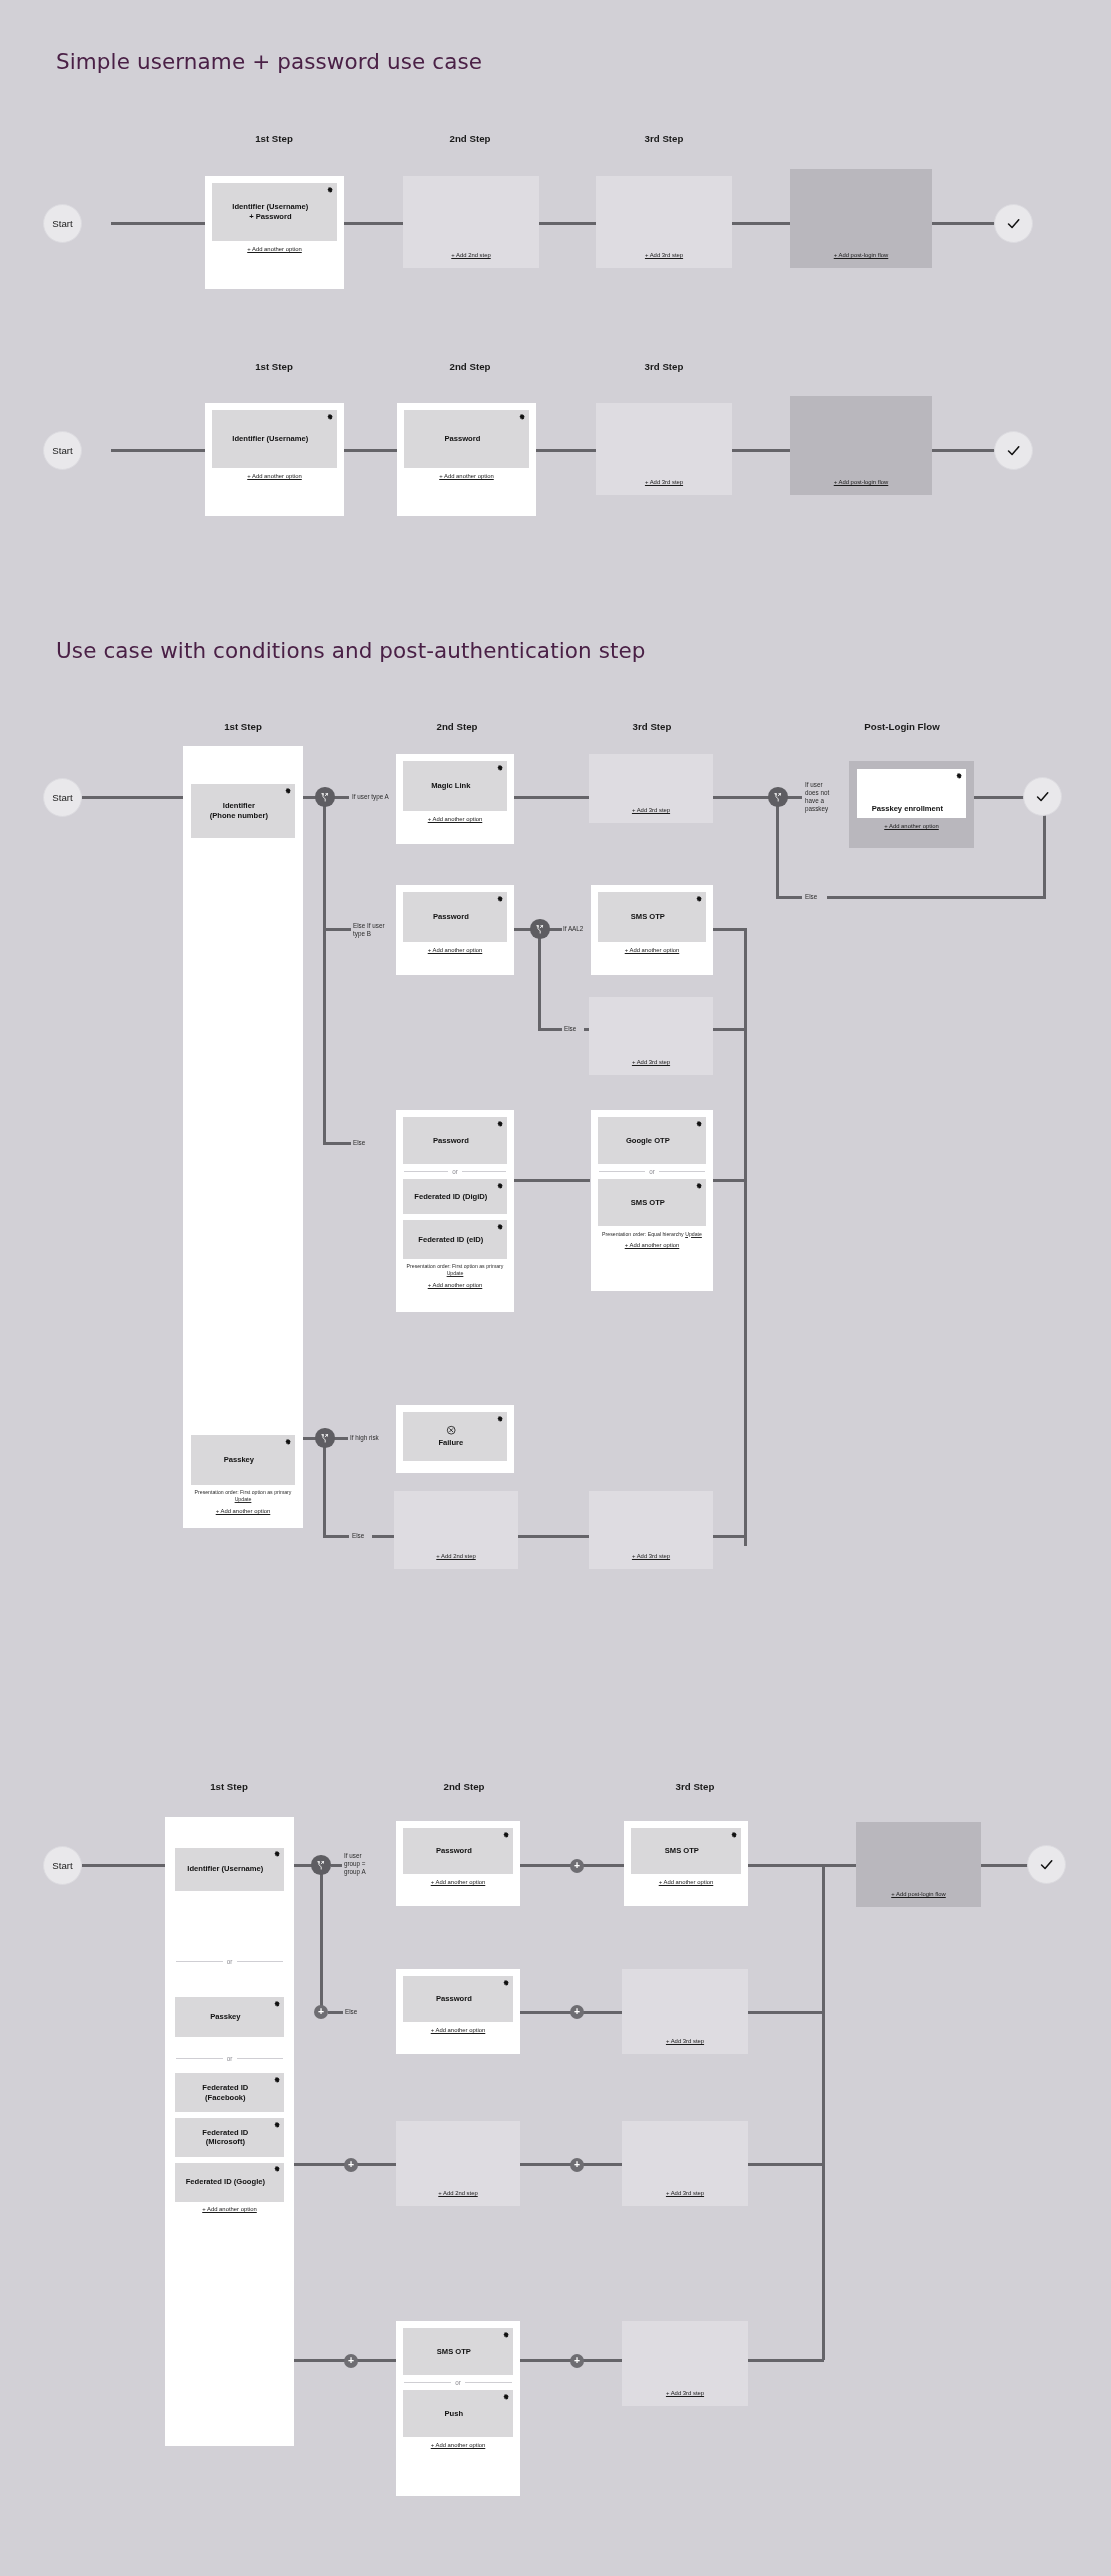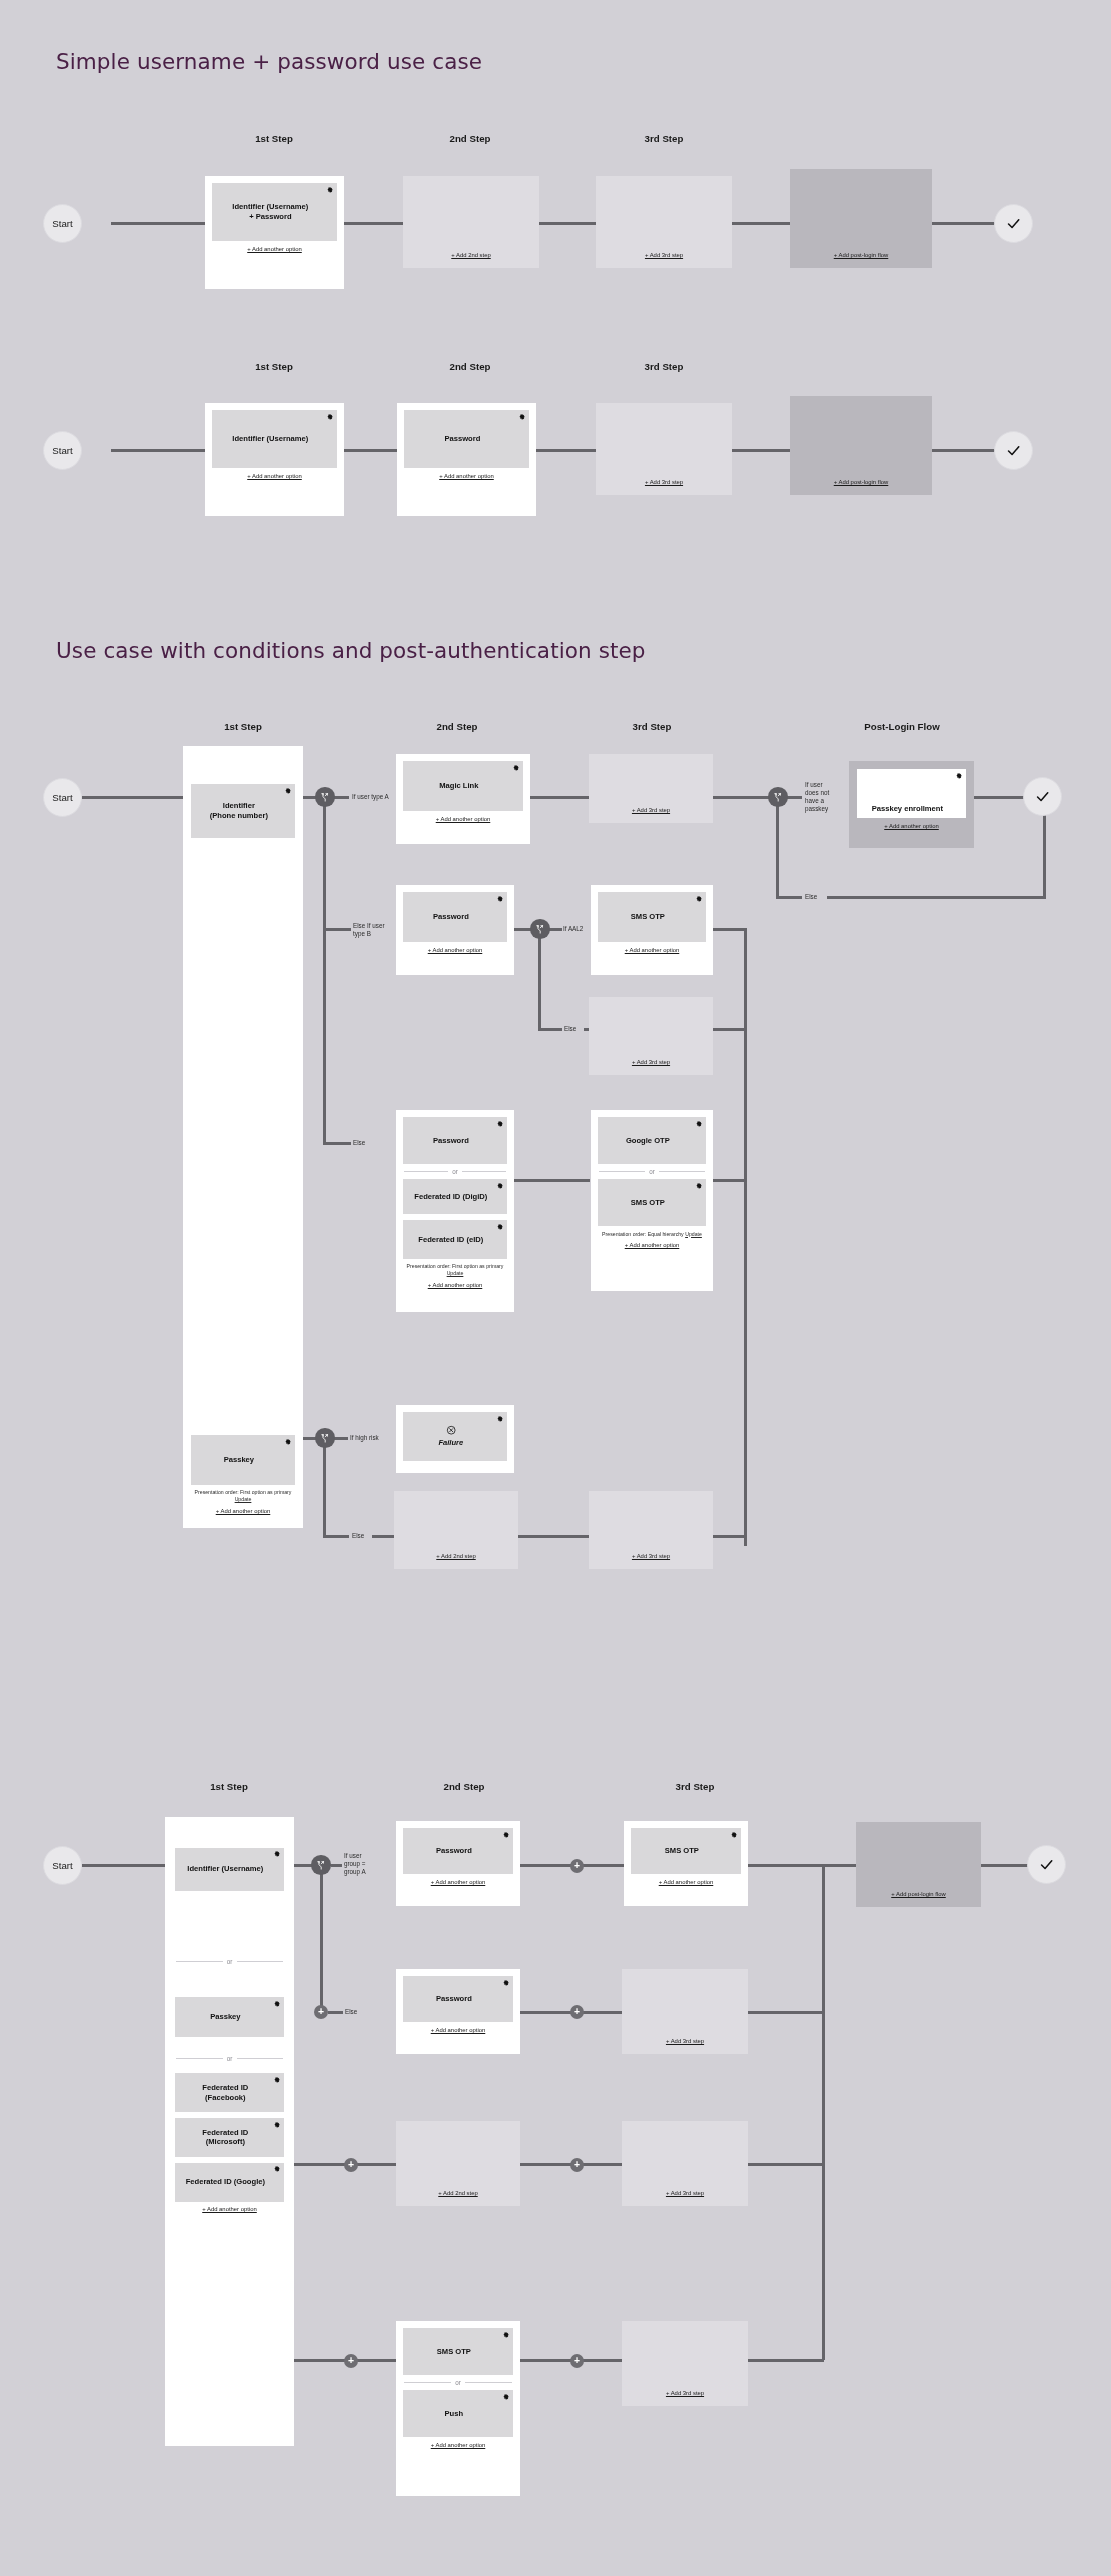--- a/index.html
+++ b/index.html
@@ -301,21 +301,21 @@
   <div class="cond-label" style="left:352px; top:793px;">If user type A</div>
   <div class="line-v" style="left:323px; top:796px; height:135px;"></div>
   <div class="line-h" style="left:323px; top:928px; width:28px;"></div>
   <div class="cond-label" style="left:353px; top:922px;">Else If user
 type B</div>
   <div class="line-v" style="left:323px; top:928px; height:217px;"></div>
   <div class="line-h" style="left:323px; top:1142px; width:28px;"></div>
   <div class="cond-label" style="left:353px; top:1139px;">Else</div>
 
   <div class="line-h" style="left:398px; top:796px; width:21px;"></div>
-  <div class="card" style="left:396px; top:754px; width:134px; height:90px;">
+  <div class="card" style="left:396px; top:754px; width:118px; height:90px;">
     <div class="option" style="height:50px;">
       <span class="gear">
         <svg viewBox="0 0 24 24">
             <path fill="#111" d="M12 8a4 4 0 100 8 4 4 0 000-8zm0 6a2 2 0 110-4 2 2 0 010 4z"></path>
             <path fill="#111" d="M21 13v-2l-2.1-.4a7 7 0 00-.7-1.7l1.2-1.8-1.5-1.5-1.8 1.2a7 7 0 00-1.7-.7L14 3h-2l-.4 2.1a7 7 0 00-1.7.7L8.1 4.6 6.6 6.1l1.2 1.8a7 7 0 00-.7 1.7L5 11v2l2.1.4a7 7 0 00.7 1.7l-1.2 1.8 1.5 1.5 1.8-1.2a7 7 0 001.7.7L12 21h2l.4-2.1a7 7 0 001.7-.7l1.8 1.2 1.5-1.5-1.2-1.8a7 7 0 00.7-1.7L21 13z"></path>
           </svg>
       </span>
       <span>Magic Link</span>
     </div>
     <div class="add-link">+ Add another option</div>
@@ -490,21 +490,21 @@
         <path d="M7 4 L4 4 M7 4 L7 7" stroke="#fff" stroke-width="2" fill="none" stroke-linecap="round"></path>
       </svg>
   </div>
   <div class="line-h" style="left:334px; top:1437px; width:14px;"></div>
   <div class="cond-label" style="left:350px; top:1434px;">If high risk</div>
   <div class="line-v" style="left:323px; top:1437px; height:101px;"></div>
   <div class="line-h" style="left:323px; top:1535px; width:26.4px;"></div>
   <div class="cond-label" style="left:352px; top:1532px;">Else</div>
 
   <div class="card" style="left:396px; top:1405px; width:118px; height:68px;">
-    <div class="option" style="height:49px; flex-direction:column;font-style:italic;">
+    <div class="option" style="height:49px; flex-direction:column;">
       <span class="gear">
         <svg viewBox="0 0 24 24">
             <path fill="#111" d="M12 8a4 4 0 100 8 4 4 0 000-8zm0 6a2 2 0 110-4 2 2 0 010 4z"></path>
             <path fill="#111" d="M21 13v-2l-2.1-.4a7 7 0 00-.7-1.7l1.2-1.8-1.5-1.5-1.8 1.2a7 7 0 00-1.7-.7L14 3h-2l-.4 2.1a7 7 0 00-1.7.7L8.1 4.6 6.6 6.1l1.2 1.8a7 7 0 00-.7 1.7L5 11v2l2.1.4a7 7 0 00.7 1.7l-1.2 1.8 1.5 1.5 1.8-1.2a7 7 0 001.7.7L12 21h2l.4-2.1a7 7 0 001.7-.7l1.8 1.2 1.5-1.5-1.2-1.8a7 7 0 00.7-1.7L21 13z"></path>
           </svg>
       </span>
       <svg class="fail-ico" viewBox="0 0 24 24">
           <circle cx="12" cy="12" r="9" fill="none" stroke="#111" stroke-width="1.8"></circle>
           <path d="M8.5 8.5 L15.5 15.5 M15.5 8.5 L8.5 15.5" stroke="#111" stroke-width="1.8" stroke-linecap="round"></path>
         </svg>

